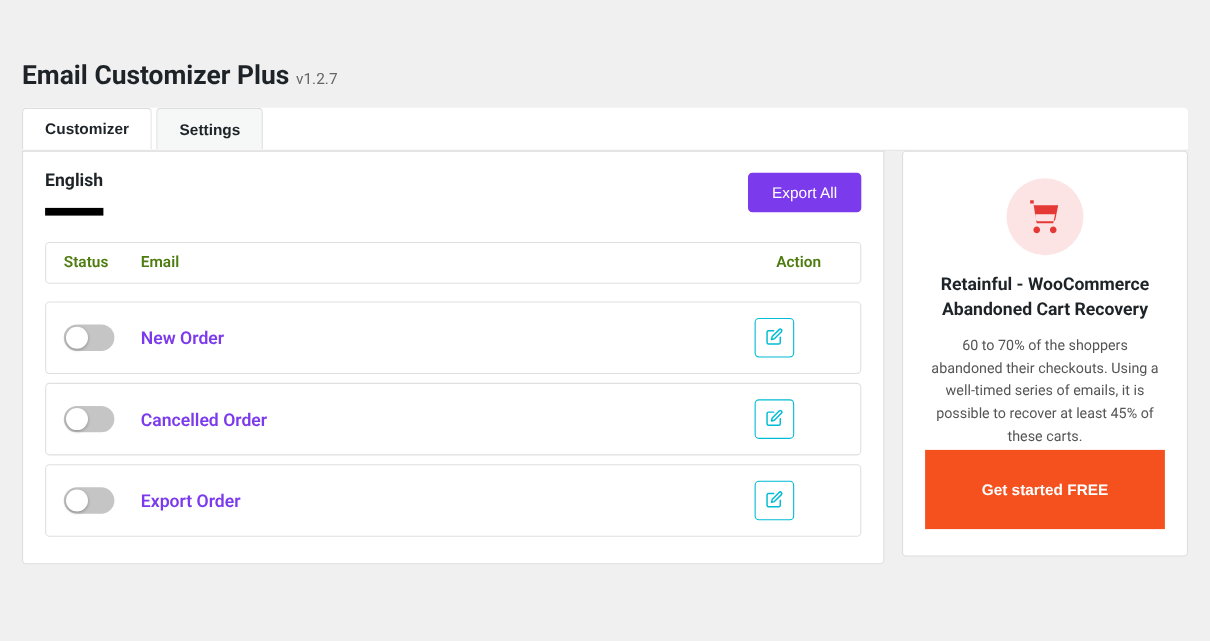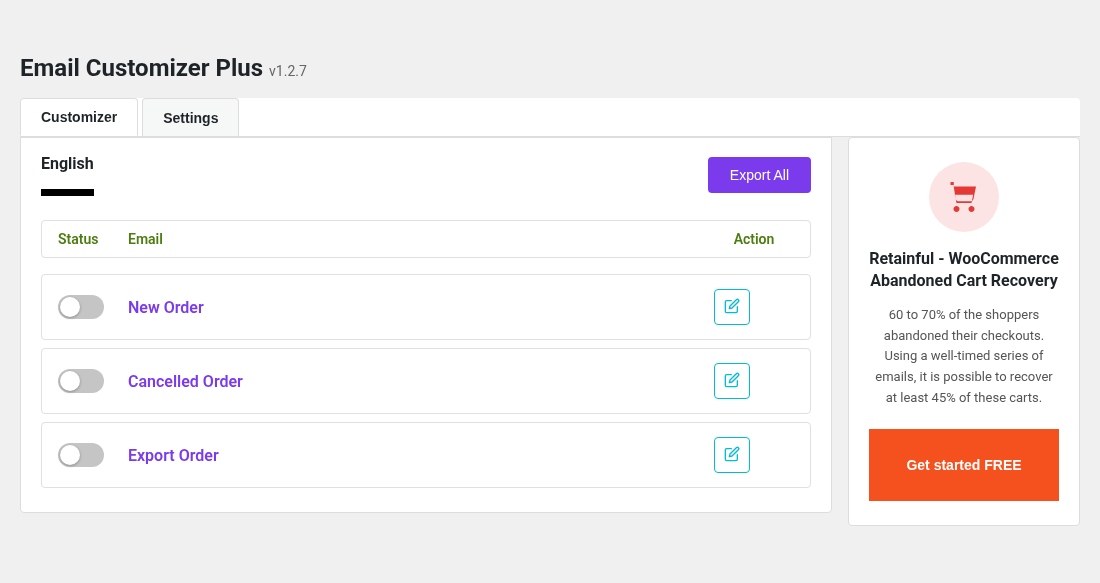--- a/index.html
+++ b/index.html
@@ -165,21 +165,21 @@
       background: #fff;
       display: flex;
       align-items: center;
       justify-content: center;
       cursor: pointer;
       color: #00bcd4;
     }
 
     
     .right-panel {
-      width: 232px;
+      width: 260px;
       background: #fff;
       border: 1px solid #ddd;
       border-radius: 4px;
       padding: 24px 20px;
       display: flex;
       flex-direction: column;
       align-items: center;
       text-align: center;
     }
 
@@ -204,21 +204,20 @@
       font-weight: 700;
       color: #1d2327;
       margin-bottom: 12px;
       line-height: 1.4;
     }
 
     .promo-desc {
       font-size: 13px;
       color: #555;
       line-height: 1.6;
-      margin-bottom: 20px;
     }
 
     .get-started-btn {
       background: #f4511e;
       color: #fff;
       border: none;
       border-radius: 0;
       padding: 28px 20px;
       font-size: 14px;
       font-weight: 600;

